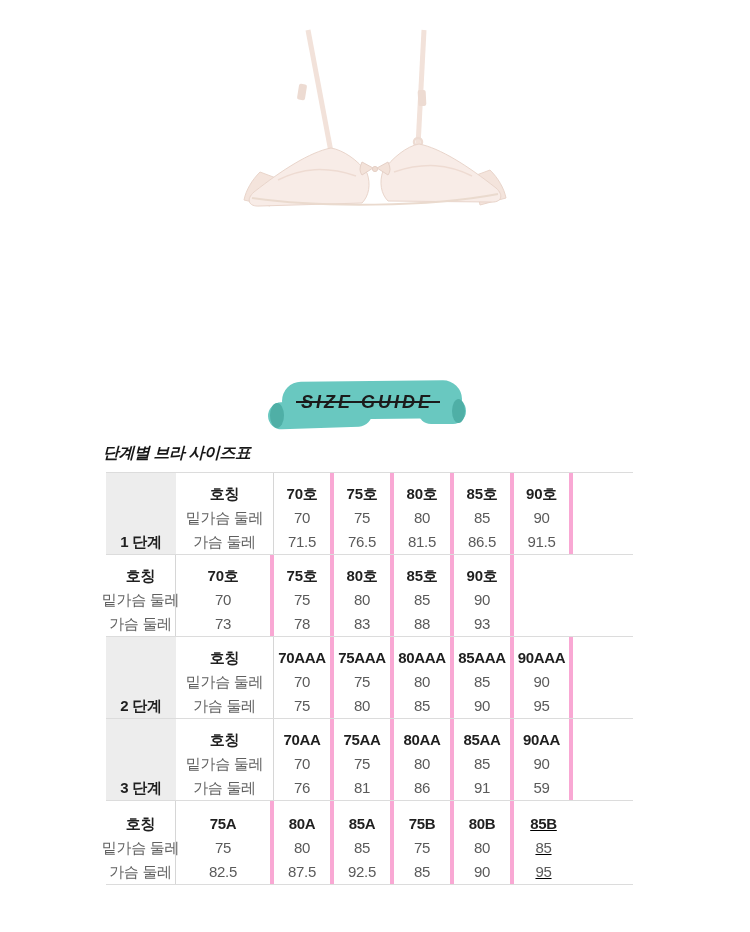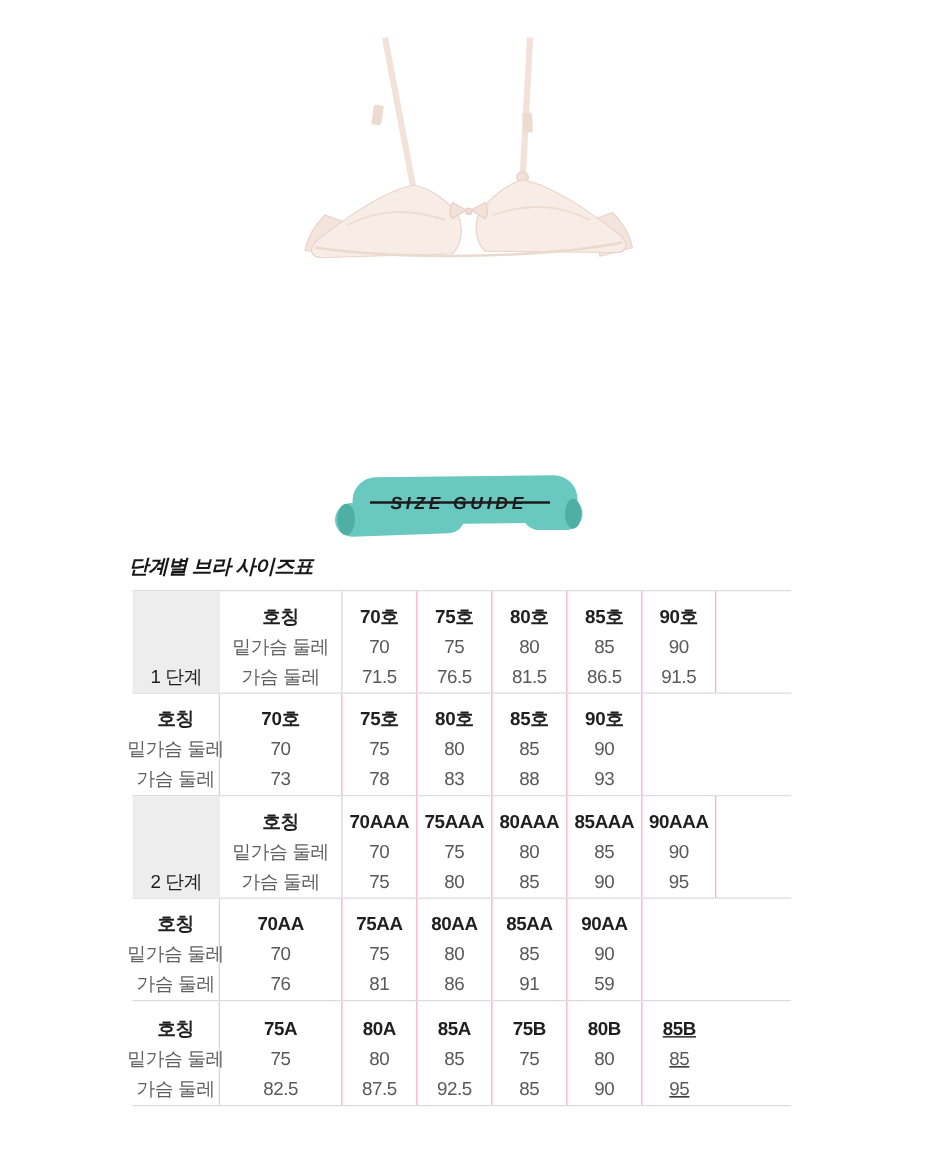--- a/index.html
+++ b/index.html
@@ -48,21 +48,21 @@
   .banner-text-wrap {
     position: absolute; left: 0; top: 11px; width: 100%; height: 24px;
     display: flex; align-items: center; justify-content: center;
   }
   .banner-strike {
     position: absolute; left: 28px; right: 26px; top: 50%;
     height: 2px; margin-top: -1px;
   }
   .banner-label {
     position: relative;
-    font-size: 14px; font-weight: 700; font-style: italic;
+    font-size: 18px; font-weight: 700; font-style: italic;
     letter-spacing: 3px; white-space: nowrap;
   }
 
   
   .table-title {
     position: absolute;
     left: 103px; top: 443px;
     font-size: 16px; font-weight: 700; color: #171717;
     letter-spacing: -0.5px;
     font-style: italic;
@@ -80,25 +80,25 @@
   }
   .trow:last-child { min-height: 85px; border-bottom: 1px solid #dcdcdc; }
   .cell {
     display: flex; flex-direction: column;
     align-items: center; justify-content: flex-end;
     font-size: 15px; line-height: 24px;
     letter-spacing: -0.3px;
   }
   .cell.stage {
     background: #ededed;
-    color: #1f1f1f; font-weight: 400;
+    color: #1f1f1f; font-weight: 700;
     white-space: nowrap;
   }
   .cell.labels { border-right: 1px solid #d6d6d6; }
-  .cell.size { border-right: 1px solid #f9a8d4; }
+  .cell.size { border-right: 4px solid #f9a8d4; }
   .cell.size.last { border-right: none; text-decoration: underline; }
   .lbl { color: #5f5f5f; white-space: nowrap; }
   .lbl.head { color: #1f1f1f; font-weight: 700; }
   .sz { color: #1f1f1f; font-weight: 700; min-height: 24px; white-space: nowrap; }
   .num { color: #5a5a5a; min-height: 24px; }
 </style>
 </head>
 <body style="background: rgb(255, 255, 255);">
 
 <div class="product-area">
@@ -250,20 +250,21 @@
         <div class="num">90</div>
         <div class="num">95</div>
       </div>
       <div class="cell size last">
         <div class="sz"></div>
         <div class="num"></div>
         <div class="num"></div>
       </div>
     </div>
     <div class="trow">
+      <div class="cell stage">3 단계</div>
       <div class="cell labels">
         <div class="lbl head">호칭</div>
         <div class="lbl">밑가슴 둘레</div>
         <div class="lbl">가슴 둘레</div>
       </div>
       <div class="cell size">
         <div class="sz">70AA</div>
         <div class="num">70</div>
         <div class="num">76</div>
       </div>

